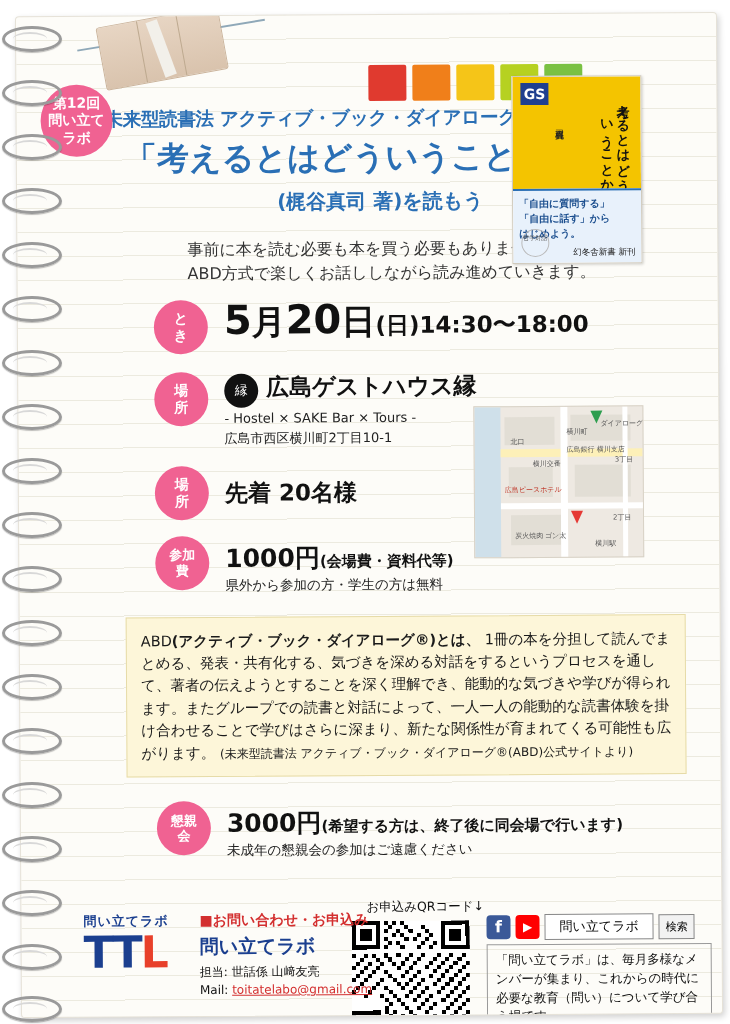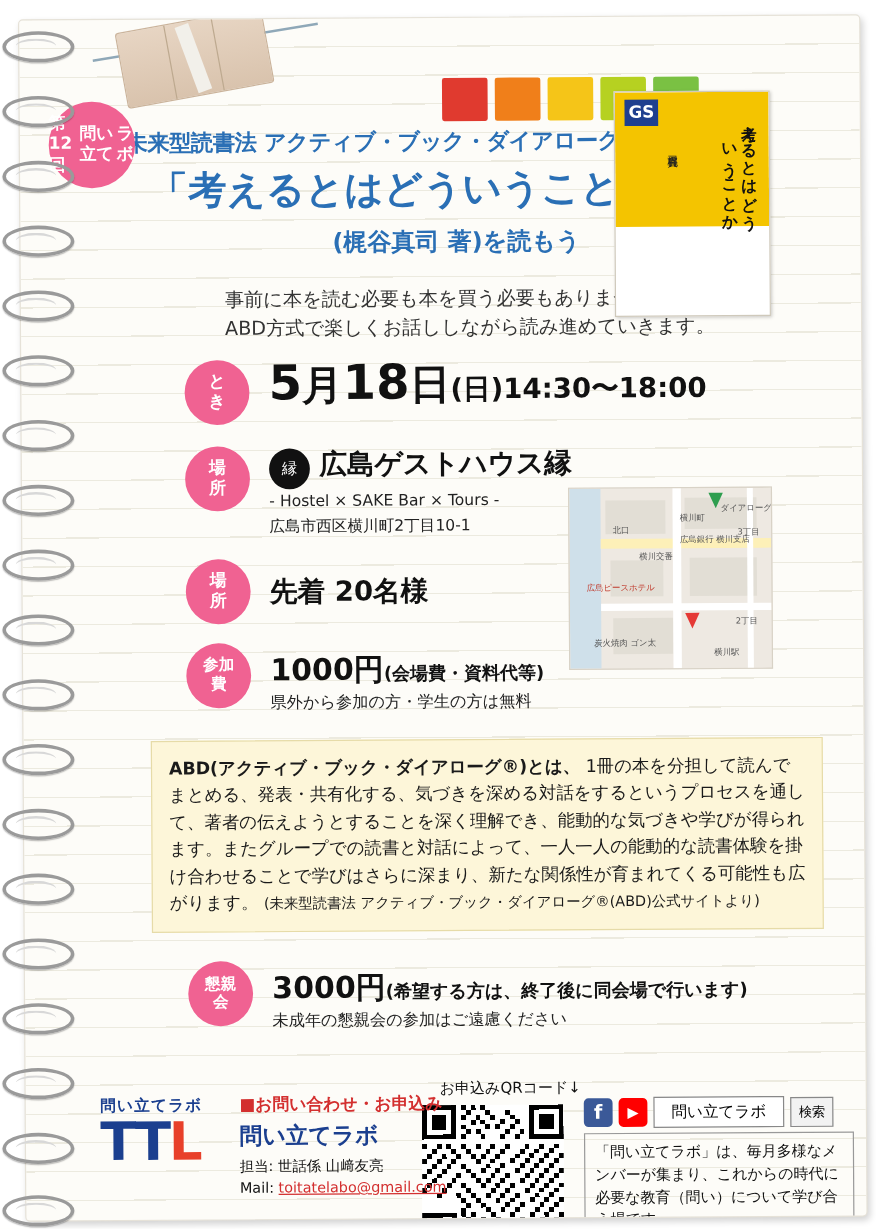--- a/index.html
+++ b/index.html
@@ -67,21 +67,21 @@
   }
   .title2{
     color:#2a6fb5;font-weight:bold;font-size:32px;letter-spacing:0px;
     margin-left:48px;margin-top:6px;
   }
   .title3{
     color:#2a6fb5;font-weight:bold;font-size:20px;margin-left:200px;margin-top:8px;
   }
   .badge-round{
     position:absolute;left:24px;top:68px;width:72px;height:72px;border-radius:50%;
-    background:#f06292;color:#fff;display:flex;flex-direction:row;
+    background:#f06292;color:#fff;display:flex;flex-direction:column;
     align-items:center;justify-content:center;font-weight:bold;font-size:14px;line-height:1.25;
   }
   .lead{
     margin-top:22px;margin-left:110px;color:#333;font-size:16px;line-height:1.5;
   }
   
   .book{
     position:absolute;left:495px;top:62px;width:128px;height:186px;
     border:1px solid #cfc9bb;background:#fff;
     box-shadow:1px 1px 3px rgba(0,0,0,.2);
@@ -192,21 +192,21 @@
       <div>ABD方式で楽しくお話ししながら読み進めていきます。</div>
     </div>
 
     <div class="row">
       <div class="pill">
         <span>と</span>
         <span>き</span>
       </div>
       <div class="rowbody">
         <div class="when">
-          <span class="num">5</span><span>月</span><span class="num">18</span><span>日</span><span class="time">(日)</span><span class="time">14:30〜18:00</span>
+          <span class="num">5</span><span>月</span><span class="num">20</span><span>日</span><span class="time">(日)</span><span class="time">14:30〜18:00</span>
         </div>
       </div>
     </div>
 
     <div class="row" style="margin-top:18px;">
       <div class="pill">
         <span>場</span>
         <span>所</span>
       </div>
       <div class="rowbody">
@@ -235,21 +235,21 @@
       </div>
       <div class="rowbody" style="padding-top:6px;">
         <div class="fee">
           <span>1000円</span><span class="small">(会場費・資料代等)</span>
         </div>
         <div class="fee-note">県外から参加の方・学生の方は無料</div>
       </div>
     </div>
 
     <div class="abdbox">
-      <span style="font-weight:bold">ABD</span><span style="font-weight:bold">(アクティブ・ブック・ダイアローグ®)とは、</span>
+      <span style="font-weight:normal">ABD</span><span style="font-weight:bold">(アクティブ・ブック・ダイアローグ®)とは、</span>
       <span>1冊の本を分担して読んでまとめる、発表・共有化する、気づきを深める対話をするというプロセスを通して、著者の伝えようとすることを深く理解でき、能動的な気づきや学びが得られます。またグループでの読書と対話によって、一人一人の能動的な読書体験を掛け合わせることで学びはさらに深まり、新たな関係性が育まれてくる可能性も広がります。</span>
       <span class="src">(未来型読書法 アクティブ・ブック・ダイアローグ®(ABD)公式サイトより)</span>
     </div>
 
     <div class="row" style="margin-top:24px;">
       <div class="pill small">
         <span>懇親</span>
         <span>会</span>
       </div>
       <div class="rowbody" style="padding-top:6px;">
@@ -265,40 +265,47 @@
     <span>第12回</span>
     <span>問い立て</span>
     <span>ラボ</span>
   </div>
 
   <div class="book">
     <div class="bandtop"></div>
     <div class="gs">GS</div>
     <div class="vtext">考えるとはどういうことか</div>
     <div class="author">梶谷真司</div>
+    <div class="obi">
+      <div class="l1">「自由に質問する」</div>
+      <div class="l2">「自由に話す」から</div>
+      <div class="l3">はじめよう。</div>
+      <div class="pub">幻冬舎新書 新刊</div>
+      <div class="seal">哲学対話</div>
+    </div>
   </div>
 
   <div class="map">
     <div class="water" style="left:0;top:0;width:26px;height:150px;"></div>
     <div class="blk" style="left:30px;top:10px;width:50px;height:28px;"></div>
     <div class="blk" style="left:96px;top:8px;width:60px;height:26px;"></div>
     <div class="blk" style="left:34px;top:60px;width:44px;height:30px;"></div>
     <div class="blk" style="left:100px;top:58px;width:56px;height:32px;"></div>
     <div class="blk" style="left:36px;top:108px;width:50px;height:30px;"></div>
     <div class="road y" style="left:26px;top:42px;width:142px;height:8px;"></div>
     <div class="road" style="left:26px;top:96px;width:142px;height:6px;"></div>
     <div class="road" style="left:86px;top:0px;width:7px;height:150px;"></div>
     <div class="road" style="left:148px;top:0px;width:5px;height:150px;"></div>
     <div class="lbl" style="left:126px;top:12px;">ダイアローグ</div>
-    <div class="lbl" style="left:140px;top:32px;">3丁目</div>
+    <div class="lbl" style="left:140px;top:48px;">3丁目</div>
     <div class="lbl" style="left:92px;top:20px;">横川町</div>
     <div class="lbl" style="left:58px;top:52px;">横川交番</div>
     <div class="lbl" style="left:92px;top:38px;">広島銀行 横川支店</div>
-    <div class="lbl" style="left:14px;top:78px;color:#c0392b;">広島ピースホテル</div>
-    <div class="lbl" style="left:20px;top:124px;">炭火焼肉 ゴン太</div>
+    <div class="lbl" style="left:30px;top:78px;color:#c0392b;">広島ピースホテル</div>
+    <div class="lbl" style="left:40px;top:124px;font-family:Liberation Serif, serif;">炭火焼肉 ゴン太</div>
     <div class="lbl" style="left:138px;top:106px;">2丁目</div>
     <div class="lbl" style="left:120px;top:132px;">横川駅</div>
     <div class="lbl" style="left:36px;top:30px;">北口</div>
     <div class="pin green" style="left:116px;top:4px;"></div>
     <div class="pin" style="left:96px;top:104px;"></div>
   </div>
 
   <div class="qrlabel">お申込みQRコード↓</div>
   <div class="qr">
     <svg width="118" height="118" viewBox="0 0 29 29" shape-rendering="crispEdges">

